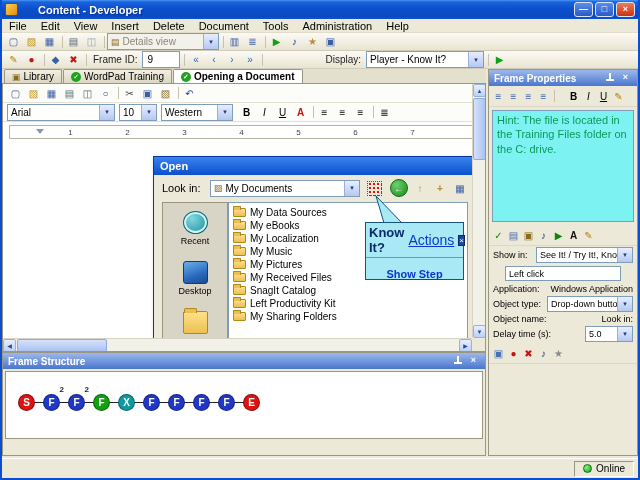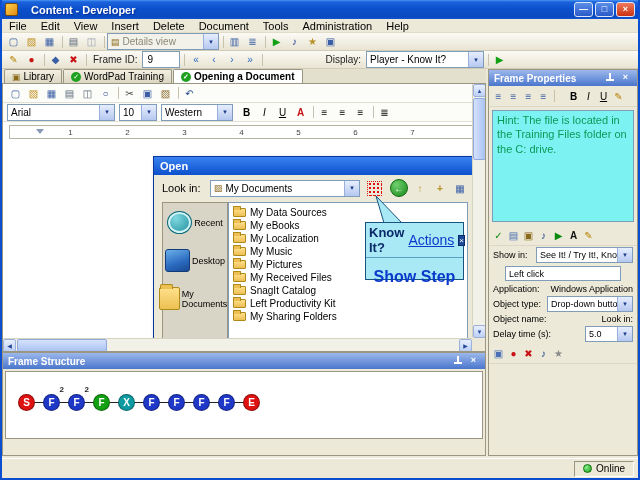--- a/index.html
+++ b/index.html
@@ -3,21 +3,21 @@
 <meta charset="utf-8">
 <style>
   * { margin:0; padding:0; box-sizing:border-box; }
   html,body { background:#6a6a6a; }
   body { font-family:"Liberation Sans", sans-serif; }
   .win { position:relative; width:640px; height:480px; background:#ece9d8; border:2px solid #0b4fd0; border-top:none; overflow:hidden; font-size:11px; color:#000; }
 
   
   .titlebar { position:absolute; left:0; top:0; right:0; height:19px;
     background:linear-gradient(180deg,#4a96f2 0%,#1b63dd 10%,#0c50cc 45%,#0a49c0 88%,#0f55d2 100%);
-    display:flex; align-items:center; padding:0 3px; gap:13px; }
+    display:flex; align-items:center; padding:0 3px; gap:20px; }
   .app-icon { width:13px; height:13px; background:linear-gradient(135deg,#ffd24a,#e08a14); border:1px solid #7a4a08; border-radius:2px; }
   .title-text { color:#fff; font-weight:bold; font-size:11px; flex:1; text-shadow:1px 1px 1px #05309a; white-space:nowrap; overflow:hidden; }
   .tb-btns { display:flex; gap:2px; }
   .tb-btn { width:19px; height:15px; border-radius:3px; border:1px solid #dce6f8; background:linear-gradient(180deg,#5a8ee8,#2a5ac8); color:#fff; font-size:9px; line-height:13px; text-align:center; font-weight:bold; }
   .tb-btn.close { background:linear-gradient(180deg,#ee7a5a,#ca3212); }
 
   
   .menubar { position:absolute; left:0; top:19px; right:0; height:14px; background:#ece9d8; display:flex; align-items:center; font-size:11px; border-bottom:1px solid #e0dcc8; }
   .menu-item { padding:0 7px; height:14px; line-height:14px; white-space:nowrap; }
   .tbar { position:absolute; left:0; right:0; height:18px; background:linear-gradient(180deg,#fbfaf5,#e9e4d2); border-bottom:1px solid #d0ccb8; display:flex; align-items:center; padding-left:3px; gap:1px; }
@@ -64,39 +64,39 @@
   .dlg-lookin { display:flex; align-items:center; padding:4px 8px 2px 8px; font-size:11px; }
   .dlg-lookin .lbl { width:48px; }
   .red-target { width:15px; height:15px; margin-left:7px; border:1px dotted #e01010;
     background-image:radial-gradient(circle,#e01010 35%,rgba(224,16,16,0) 40%); background-size:4px 4px; }
   .dtb { display:flex; align-items:center; gap:4px; margin-left:8px; }
   .dtb-i { width:16px; height:16px; display:flex; align-items:center; justify-content:center; font-size:10px; }
   .dtb-i.back { width:18px; height:18px; border-radius:50%; background:radial-gradient(circle at 35% 30%,#6fd06f,#1a8a1a); border:1px solid #0c6a0c; color:#fff; font-size:10px; }
   .dtb-i.up { color:#b8912a; } .dtb-i.newf { color:#b8912a; font-weight:bold; } .dtb-i.views { color:#3a5fa5; }
   .dlg-body { display:flex; margin:3px 8px; height:158px; }
   .places { width:66px; background:#d8d4c6; border:1px solid #9a9681; display:flex; flex-direction:column; align-items:center; padding-top:8px; gap:15px; font-size:9px; }
-  .place { display:flex; flex-direction:row; align-items:center; gap:2px; }
+  .place { display:flex; flex-direction:column; align-items:center; gap:2px; }
   .pic { width:25px; height:23px; }
   .ic-recent { border-radius:50%; background:radial-gradient(circle at 35% 30%,#7fd8e0,#1a8a98); border:1px solid #0e6a78; box-shadow:inset 0 0 0 2px #d2f2f6; }
   .ic-desktop { background:linear-gradient(160deg,#6ab0e8 0%,#2a6ac0 60%,#1a4a90 100%); border:1px solid #123a78; border-radius:3px; }
   .ic-mydocs { background:linear-gradient(#ffe08a,#ecc052); border:1px solid #b08a18; border-radius:2px; position:relative; }
   .ic-mydocs::before { content:""; position:absolute; top:-4px; left:0; width:11px; height:4px; background:#ecc052; border:1px solid #b08a18; border-bottom:none; border-radius:2px 2px 0 0; }
   .filelist { flex:1; background:#fff; border:1px solid #7f9db9; border-left:1px solid #7f9db9; padding:3px 4px; font-size:10px; overflow:hidden; }
   .file { display:flex; align-items:center; height:13px; gap:4px; white-space:nowrap; }
   .fold { width:13px; height:9px; background:linear-gradient(#ffe08a,#edbf55); border:1px solid #b08a18; border-radius:1px; position:relative; flex:0 0 13px; }
   .fold::before { content:""; position:absolute; top:-3px; left:-1px; width:6px; height:3px; background:#edbf55; border:1px solid #b08a18; border-bottom:none; border-radius:1px 1px 0 0; }
 
   
   .callout { position:absolute; left:362px; top:138px; width:99px; height:58px; background:#a9e9f5; border:1px solid #16537e; z-index:5; }
   .co-head { display:flex; align-items:center; padding:2px 3px; gap:4px; border-bottom:1px solid #56a0c6; }
   .co-title { font-weight:bold; color:#0a2a6a; font-size:13px; flex:1; }
   .co-actions { color:#0a3acc; text-decoration:underline; font-size:14px; }
   .co-close { width:11px; height:11px; background:#1a4a9a; color:#fff; font-size:8px; line-height:10px; text-align:center; border:1px solid #0a2a6a; }
   .co-body { text-align:center; padding-top:10px; }
-  .co-step { color:#0a3acc; font-weight:bold; font-size:16px; }
+  .co-step { color:#0a3acc; font-weight:bold; text-decoration:underline; font-size:11px; }
   .tail { position:absolute; left:364px; top:111px; z-index:4; }
 
   
   .panel-title { height:16px; background:linear-gradient(180deg,#9cb8ec,#4a76cc); color:#fff; font-weight:bold; font-size:10px; display:flex; align-items:center; padding:0 5px; gap:3px; }
   .pt-label { flex:1; white-space:nowrap; overflow:hidden; }
   .pt-btn { width:13px; height:12px; font-size:9px; line-height:11px; text-align:center; color:#fff; }
   .pin-icon { width:11px; height:12px; position:relative; }
   .pin-icon::before { content:""; position:absolute; left:5px; top:1px; width:2px; height:6px; background:#fff; }
   .pin-icon::after { content:""; position:absolute; left:2px; top:7px; width:8px; height:2px; background:#fff; }
 

